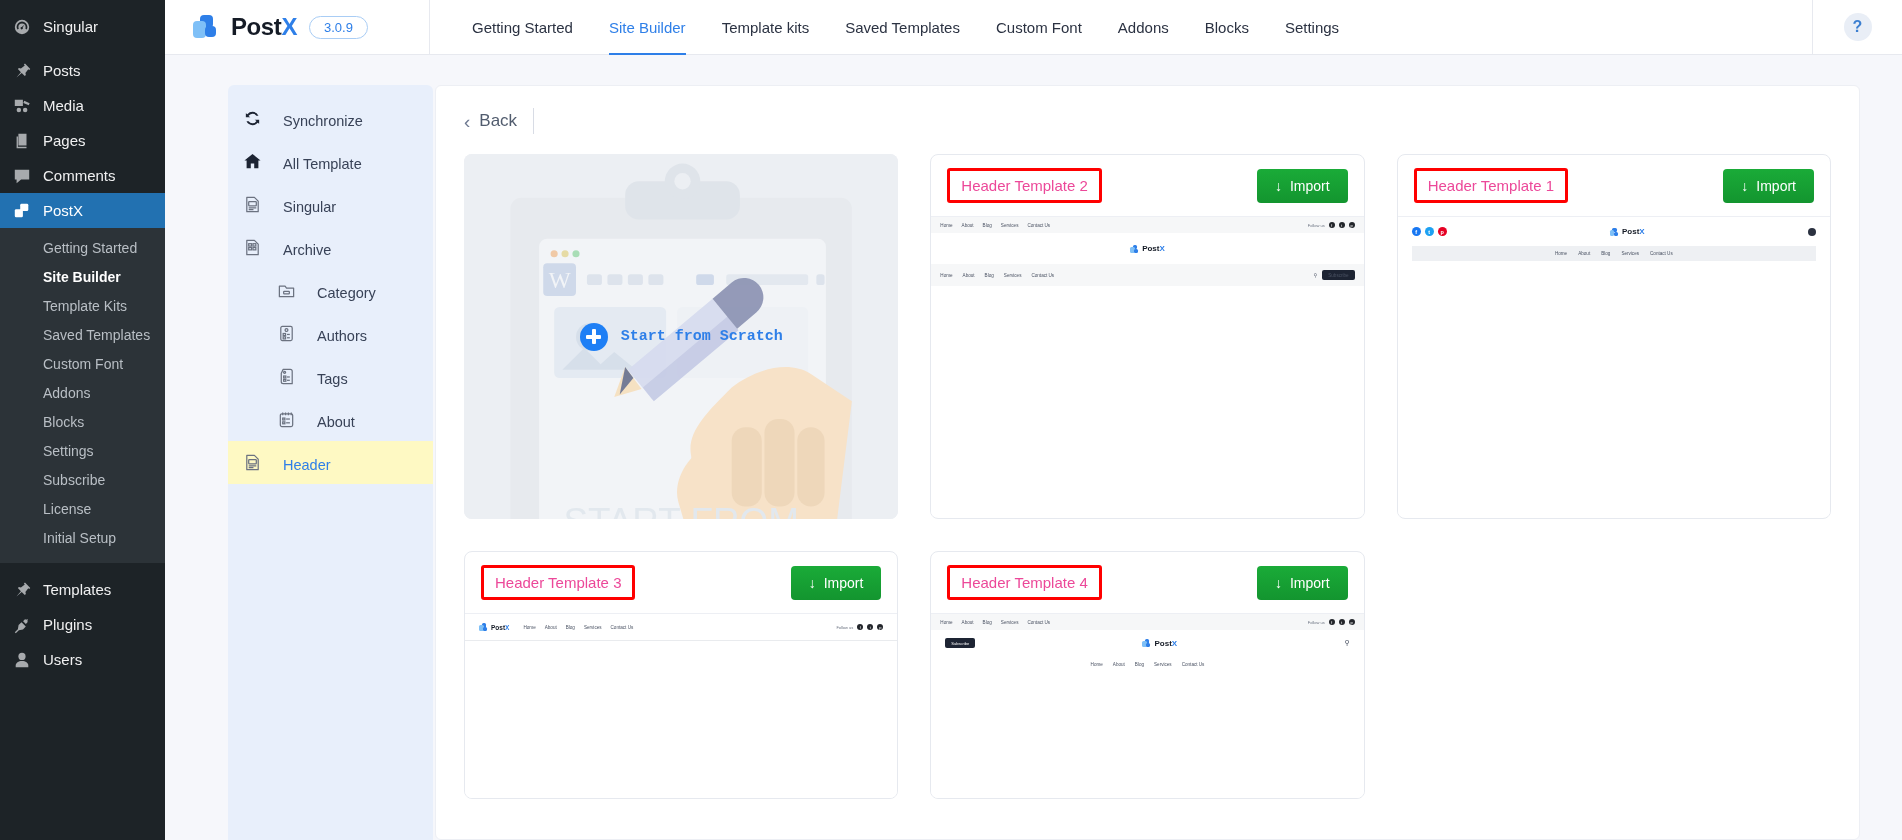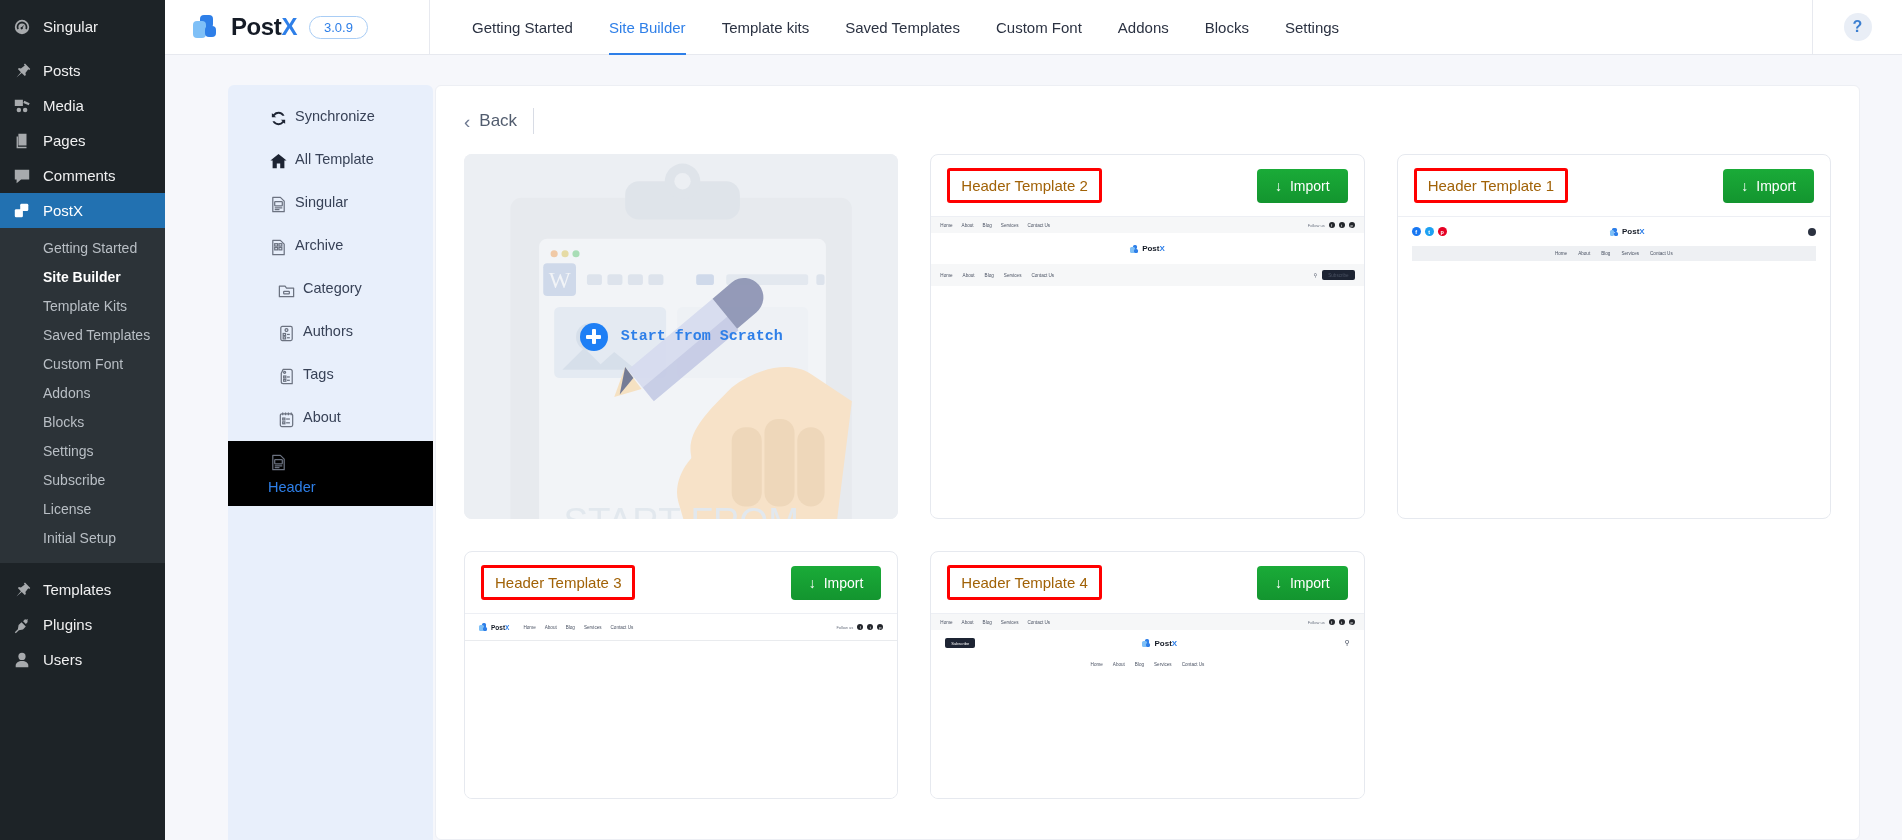--- a/index.html
+++ b/index.html
@@ -72,25 +72,25 @@
     display:flex; align-items:center; justify-content:center; font-size:16px; font-weight:bold; cursor:pointer;
   }
 
   
   #body-split { flex:1 1 auto; display:flex; min-height:0; }
 
   
   #left-col { width: 270px; flex:0 0 270px; padding: 30px 0 0 63px; }
   #builder-menu { background:#e8effb; border-radius: 6px 6px 0 0; padding: 12px 0 8px 0; width:205px; height:100%;}
   .bm {
-    display:flex; align-items:flex-start; gap:6px; padding: 11px 0 11px 40px;
+    display:flex; align-items:flex-end; gap:20px; padding: 11px 0 11px 14px;
     font-size: 14.5px; color:#384257; cursor:pointer;
   }
   .bm.sub { padding-left: 48px; }
-  .bm.active { background:#000000; color:#2e7fe8;flex-direction:column; }
+  .bm.active { background:#fef9c3; color:#2e7fe8; }
   .bm .bico { width:21px; height:21px; flex:0 0 21px; display:flex; align-items:center; justify-content:center; }
   .bm .bico svg { width:19px; height:19px; }
 
   
   #content-col { flex:1 1 auto; padding: 30px 42px 0 0; min-width:0; display:flex; flex-direction:column; }
   #panel { background:#fff; border-radius:6px; flex:1 1 auto; display:flex; flex-direction:column; min-height:0;
            border:1px solid #edeff4; }
   #panel-head { display:flex; align-items:center; gap:16px; padding: 22px 28px 20px 28px; }
   #back-btn { display:flex; align-items:center; gap:9px; font-size:17px; color:#515c6e; cursor:pointer; }
   #back-btn .chev { font-size:19px; line-height:1; color:#6d7890; }
@@ -116,21 +116,21 @@
   .plus-badge {
     width:28px; height:28px; border-radius:50%; background:#1e7ff5;
     display:flex; align-items:center; justify-content:center; flex:0 0 28px;
   }
   .plus-badge:before, .plus-badge:after { content:""; position:absolute; background:#fff; border-radius:1px; }
   .plus-v { width:4px; height:15px; background:#fff; position:absolute; border-radius:1px;}
   .plus-h { width:15px; height:4px; background:#fff; position:absolute; border-radius:1px;}
 
   .card-head { display:flex; align-items:center; justify-content:space-between; padding: 13px 16px; }
   .card-title {
-    font-size:15px; color:#a16207; border:3px solid #ff0000; border-radius:3px;
+    font-size:15px; color:#ec4899; border:3px solid #ff0000; border-radius:3px;
     padding: 6px 11px; background:#fff;
   }
   .import-btn {
     display:flex; align-items:center; gap:8px; background:#16a434; color:#fff;
     font-size:14px; padding: 9px 18px; border-radius:4px; border:none; cursor:pointer;
     background-image: linear-gradient(#1aab38,#13952f);
   }
   .import-btn .dn { font-size:14px; }
   .card-preview { border-top:1px solid #edeff4; height:300px; background:#fff; overflow:hidden; }
   .card.row2 .card-preview { height: 185px; }

